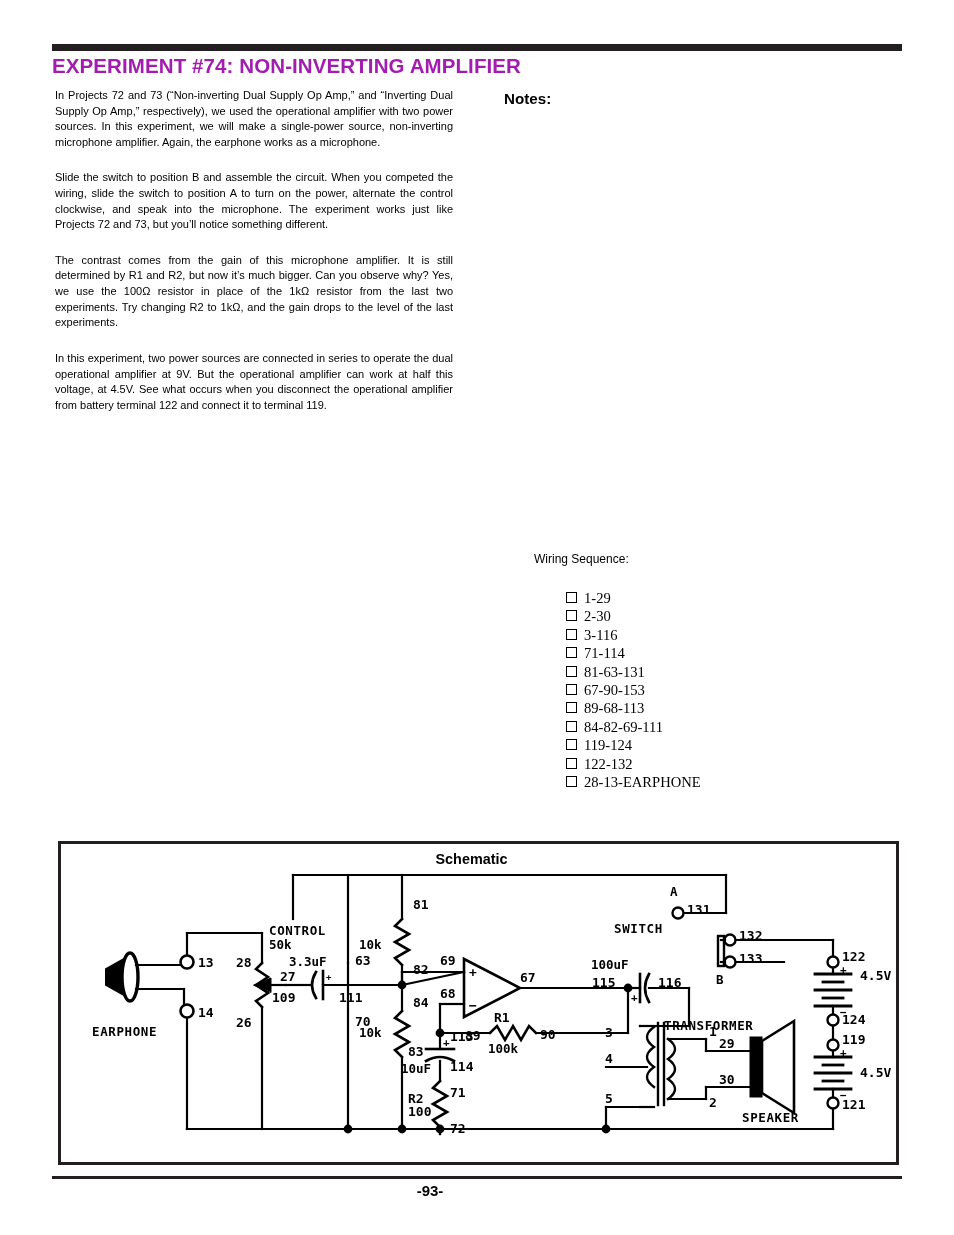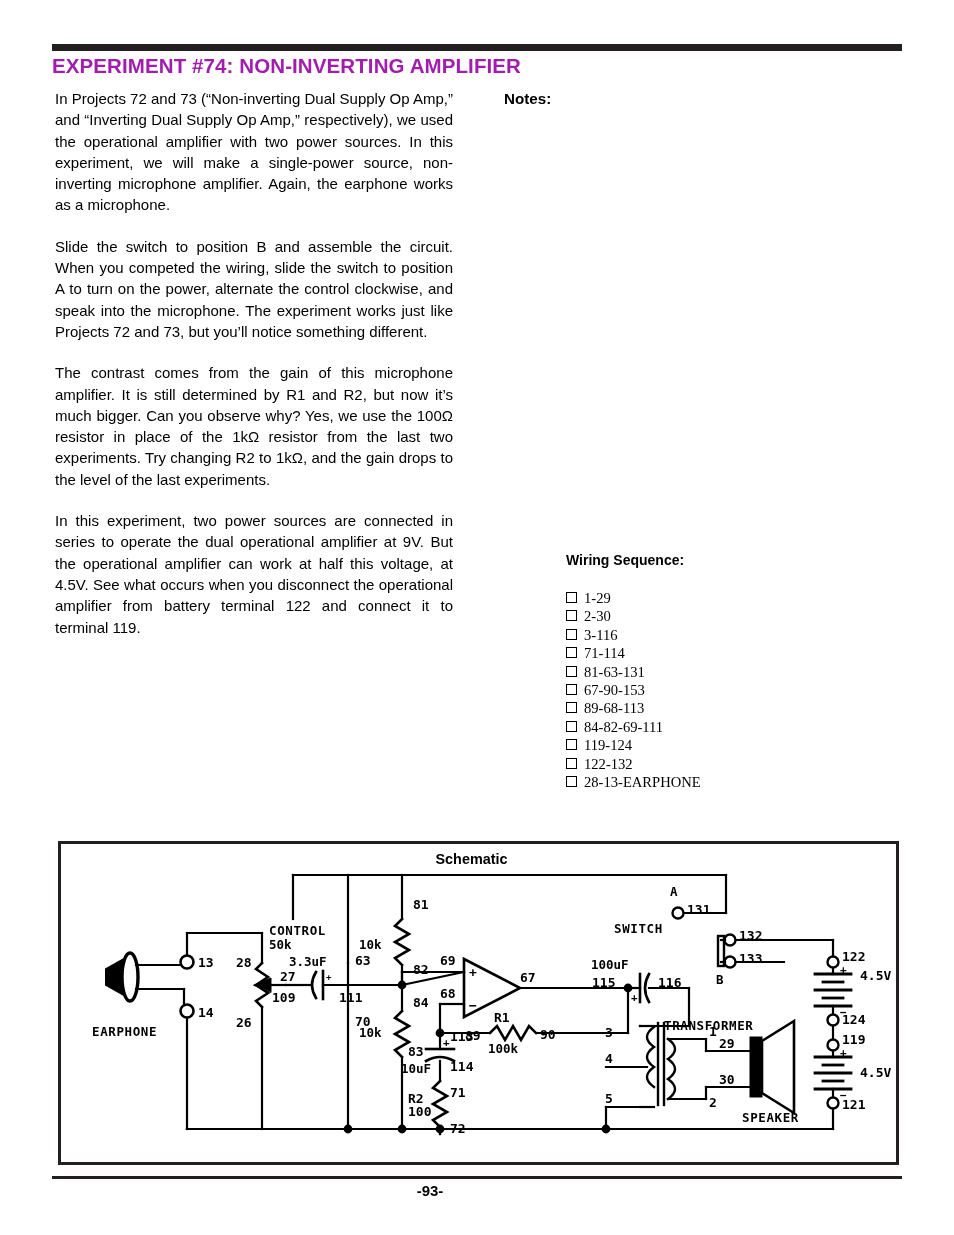--- a/index.html
+++ b/index.html
@@ -45,42 +45,42 @@
 
   
   .left-col {
     position: absolute;
     left: 55px;
     top: 88px;
     width: 398px;
   }
   .left-col p {
     margin: 0 0 20px 0;
-    font-size: 15px;
+    font-size: 11px;
     line-height: 1.42;
     text-align: justify;
     text-justify: inter-word;
     color: #000;
   }
   .left-col p:last-child { margin-bottom: 0; }
 
   .notes-label {
     position: absolute;
     left: 504px;
     top: 90px;
     font-size: 15.2px;
     font-weight: bold;
   }
 
   .wiring-title {
     position: absolute;
-    left: 566px;
+    left: 534px;
     top: 552px;
-    font-size: 14px;
-    font-weight: bold;
+    font-size: 12px;
+    font-weight: normal;
   }
   .wiring-list {
     position: absolute;
     left: 566px;
     top: 589px;
     width: 360px;
   }
   .wiring-item {
     font-size: 14.6px;
     line-height: 18.4px;

